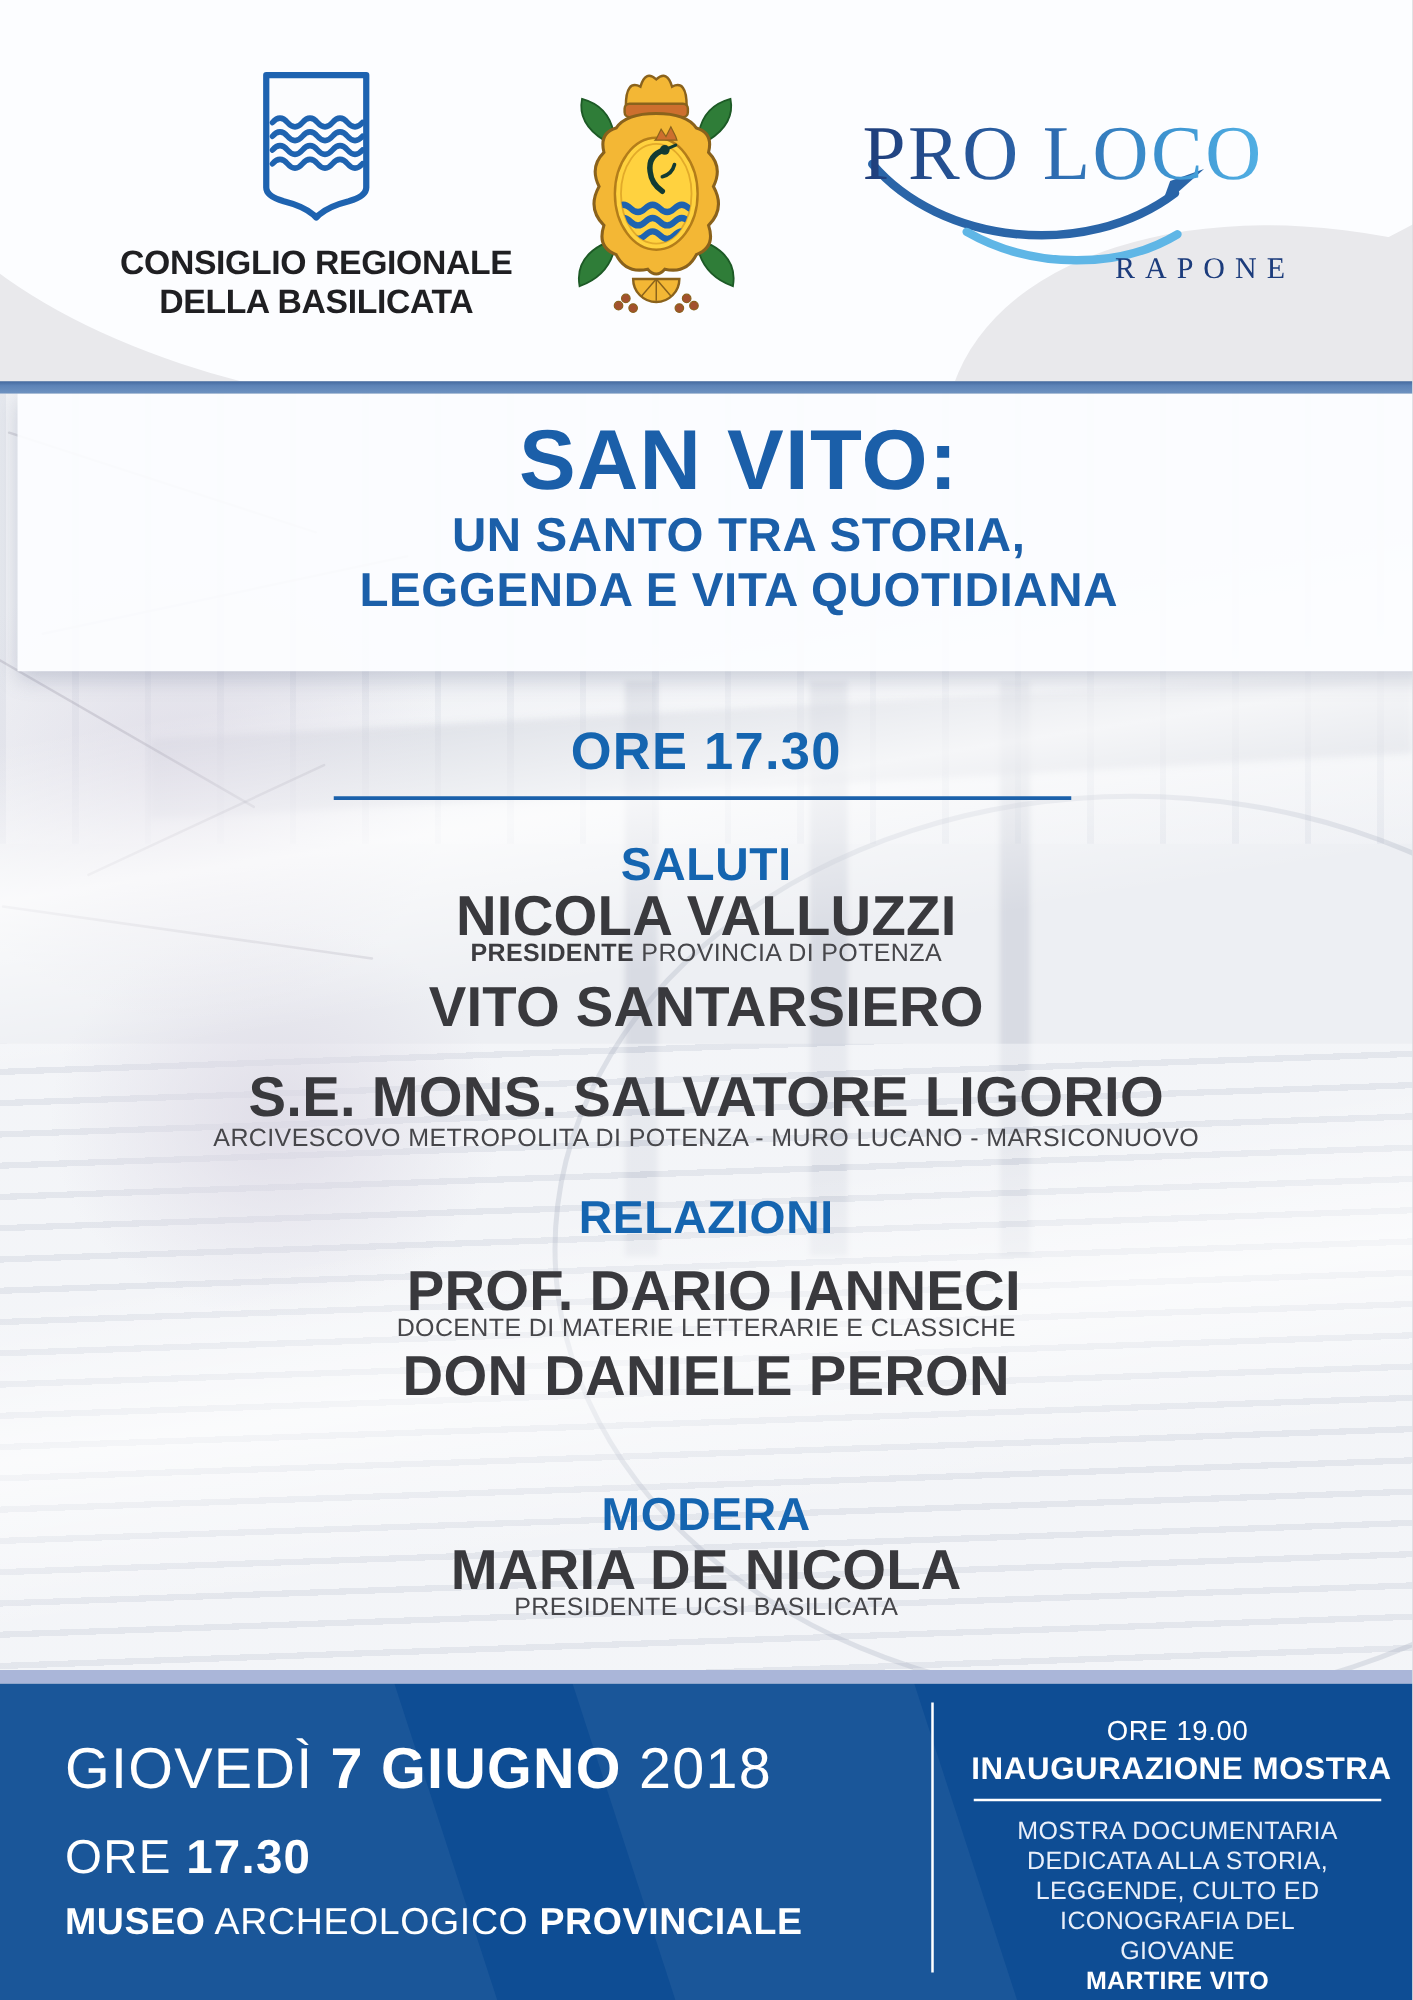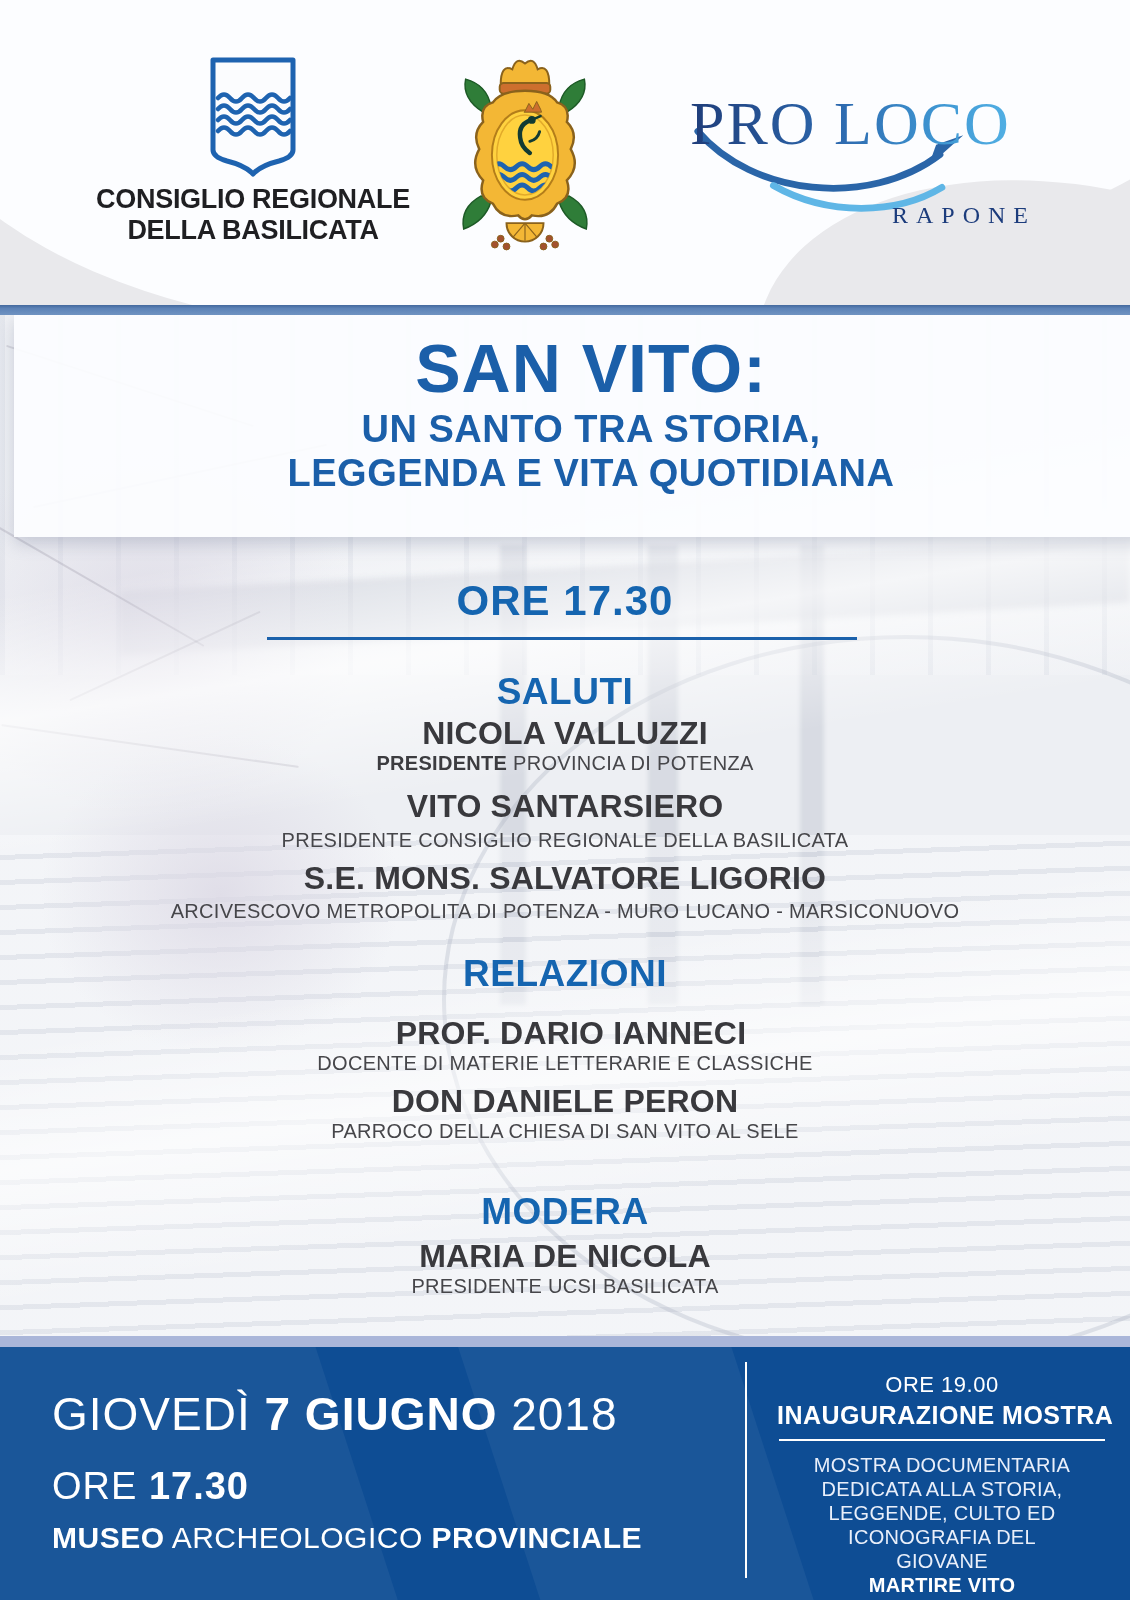--- a/index.html
+++ b/index.html
@@ -6,21 +6,21 @@
   .poster{position:relative;width:1130px;height:1600px;margin:0 auto;overflow:hidden;
           background:#e9e9ec;font-family:"Liberation Sans",sans-serif;}
 
   
   .top{position:absolute;left:0;top:0;width:1130px;height:305px;background:#e9e9ec;overflow:hidden;}
   .top-swoosh{position:absolute;left:-120px;top:-470px;width:1520px;height:790px;background:#fcfdff;
               border-radius:48%;transform:rotate(-9deg);}
   .top-swoosh2{position:absolute;right:-300px;top:190px;width:680px;height:420px;background:#e9e9ec;
                border-radius:50%;transform:rotate(14deg);}
   .council{position:absolute;left:92px;top:52px;width:322px;text-align:center;}
-  .council-text{font-size:27px;font-weight:700;line-height:31px;color:#1f1f22;letter-spacing:-0.3px;}
+  .council-text{margin-top:10px;font-size:27px;font-weight:700;line-height:31px;color:#1f1f22;letter-spacing:-0.3px;}
   .crest{position:absolute;left:452px;top:48px;width:146px;height:214px;}
   .proloco{position:absolute;left:672px;top:88px;width:370px;height:170px;}
   .proloco-word{position:absolute;left:18px;top:0;font-family:"Liberation Serif",serif;font-size:62px;
                 letter-spacing:2px;white-space:nowrap;
                 background:linear-gradient(90deg,#1f3d7a 0%,#2c67ad 45%,#3f97d3 78%,#52b0e4 100%);
                 -webkit-background-clip:text;background-clip:text;color:#2c67ad;-webkit-text-fill-color:transparent;}
   .proloco-sub{position:absolute;right:6px;top:114px;font-family:"Liberation Serif",serif;font-size:24px;
                letter-spacing:8px;color:#1c3c7c;}
   .proloco-swoosh{position:absolute;left:20px;top:34px;width:310px;height:96px;}
 
@@ -49,21 +49,21 @@
               box-shadow:0 6px 16px rgba(95,105,135,.28);padding-left:24px;}
   .title-main{position:absolute;left:0;right:0;top:18px;text-align:center;font-size:68px;font-weight:800;
               letter-spacing:1px;color:#1b5fa9;line-height:70px;}
   .title-sub{position:absolute;left:0;right:0;text-align:center;font-size:38px;font-weight:700;
              letter-spacing:.5px;color:#1b5fa9;line-height:40px;}
 
   .center-line{position:absolute;left:0;right:0;text-align:center;white-space:nowrap;}
   .time-heading{top:262px;font-size:42px;font-weight:700;color:#1565b0;letter-spacing:1px;}
   .time-rule{position:absolute;left:267px;top:322px;width:590px;height:3px;background:#1b61ab;}
   .h-section{font-size:37px;font-weight:700;color:#1565b0;letter-spacing:.5px;line-height:37px;}
-  .name{font-size:32px;font-weight:700;color:#39393d;letter-spacing:.2px;line-height:36px;}
+  .name{font-size:45px;font-weight:700;color:#39393d;letter-spacing:.2px;line-height:36px;}
   .role{font-size:20px;font-weight:400;color:#46464a;letter-spacing:.3px;line-height:20px;}
   .role b{font-weight:700;color:#3c3c40;}
 
   
   .strip{position:absolute;left:0;top:1336px;width:1130px;height:11px;background:#aab6d9;}
   .footer{position:absolute;left:0;top:1347px;width:1130px;height:253px;background:#0e4d94;overflow:hidden;color:#fff;}
   .streak{position:absolute;background:rgba(255,255,255,.05);transform:rotate(-18deg);}
   .f-line{position:absolute;left:52px;white-space:nowrap;}
   .f1{top:42px;font-size:46px;line-height:50px;letter-spacing:1px;font-weight:400;}
   .f2{top:118px;font-size:38px;line-height:42px;letter-spacing:1px;font-weight:400;}
@@ -182,29 +182,27 @@
       <div class="title-sub" style="top:138px;">LEGGENDA E VITA QUOTIDIANA</div>
     </div>
 
     <div class="center-line time-heading">ORE 17.30</div>
     <div class="time-rule"></div>
 
     <div class="center-line h-section" style="top:358px;">SALUTI</div>
     <div class="center-line name" style="top:400px;">NICOLA VALLUZZI</div>
     <div class="center-line role" style="top:438px;"><b>PRESIDENTE</b><span> PROVINCIA DI POTENZA</span></div>
     <div class="center-line name" style="top:473px;">VITO SANTARSIERO</div>
-    <div class="center-line role" style="top:515px;">PRESIDENTE CONSIGLIO REGIONALE DELLA BASILICATA</div>
     <div class="center-line name" style="top:545px;">S.E. MONS. SALVATORE LIGORIO</div>
     <div class="center-line role" style="top:586px;">ARCIVESCOVO METROPOLITA DI POTENZA - MURO LUCANO - MARSICONUOVO</div>
 
     <div class="center-line h-section" style="top:640px;">RELAZIONI</div>
     <div class="center-line name" style="top:700px;padding-left:12px;">PROF. DARIO IANNECI</div>
     <div class="center-line role" style="top:738px;">DOCENTE DI MATERIE LETTERARIE E CLASSICHE</div>
     <div class="center-line name" style="top:768px;">DON DANIELE PERON</div>
-    <div class="center-line role" style="top:806px;">PARROCO DELLA CHIESA DI SAN VITO AL SELE</div>
 
     <div class="center-line h-section" style="top:878px;">MODERA</div>
     <div class="center-line name" style="top:923px;">MARIA DE NICOLA</div>
     <div class="center-line role" style="top:961px;">PRESIDENTE UCSI BASILICATA</div>
   </div>
 
   <div class="strip"></div>
   <div class="footer">
     <div class="streak" style="left:-60px;top:-40px;width:420px;height:420px;"></div>
     <div class="streak" style="left:520px;top:-80px;width:260px;height:500px;"></div>

